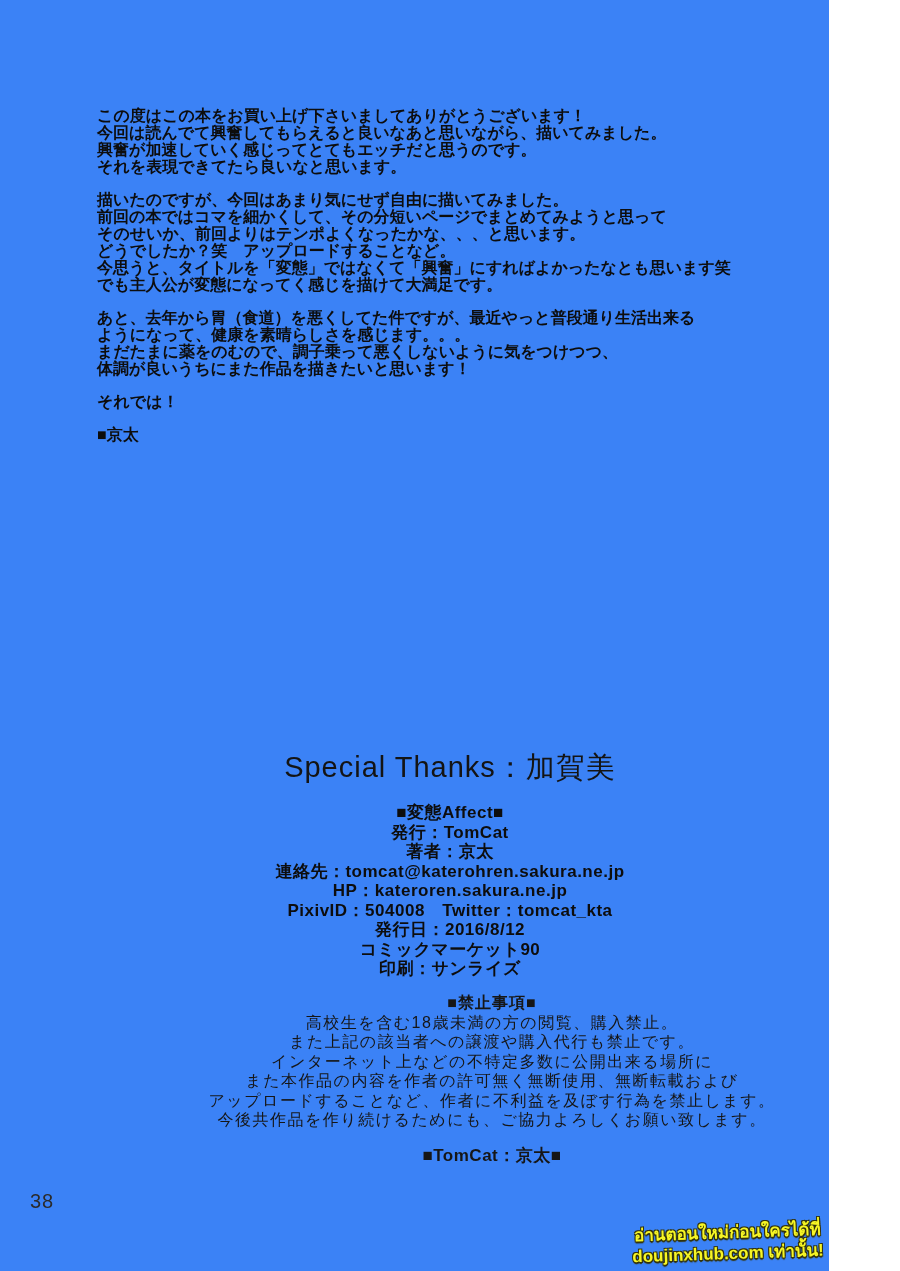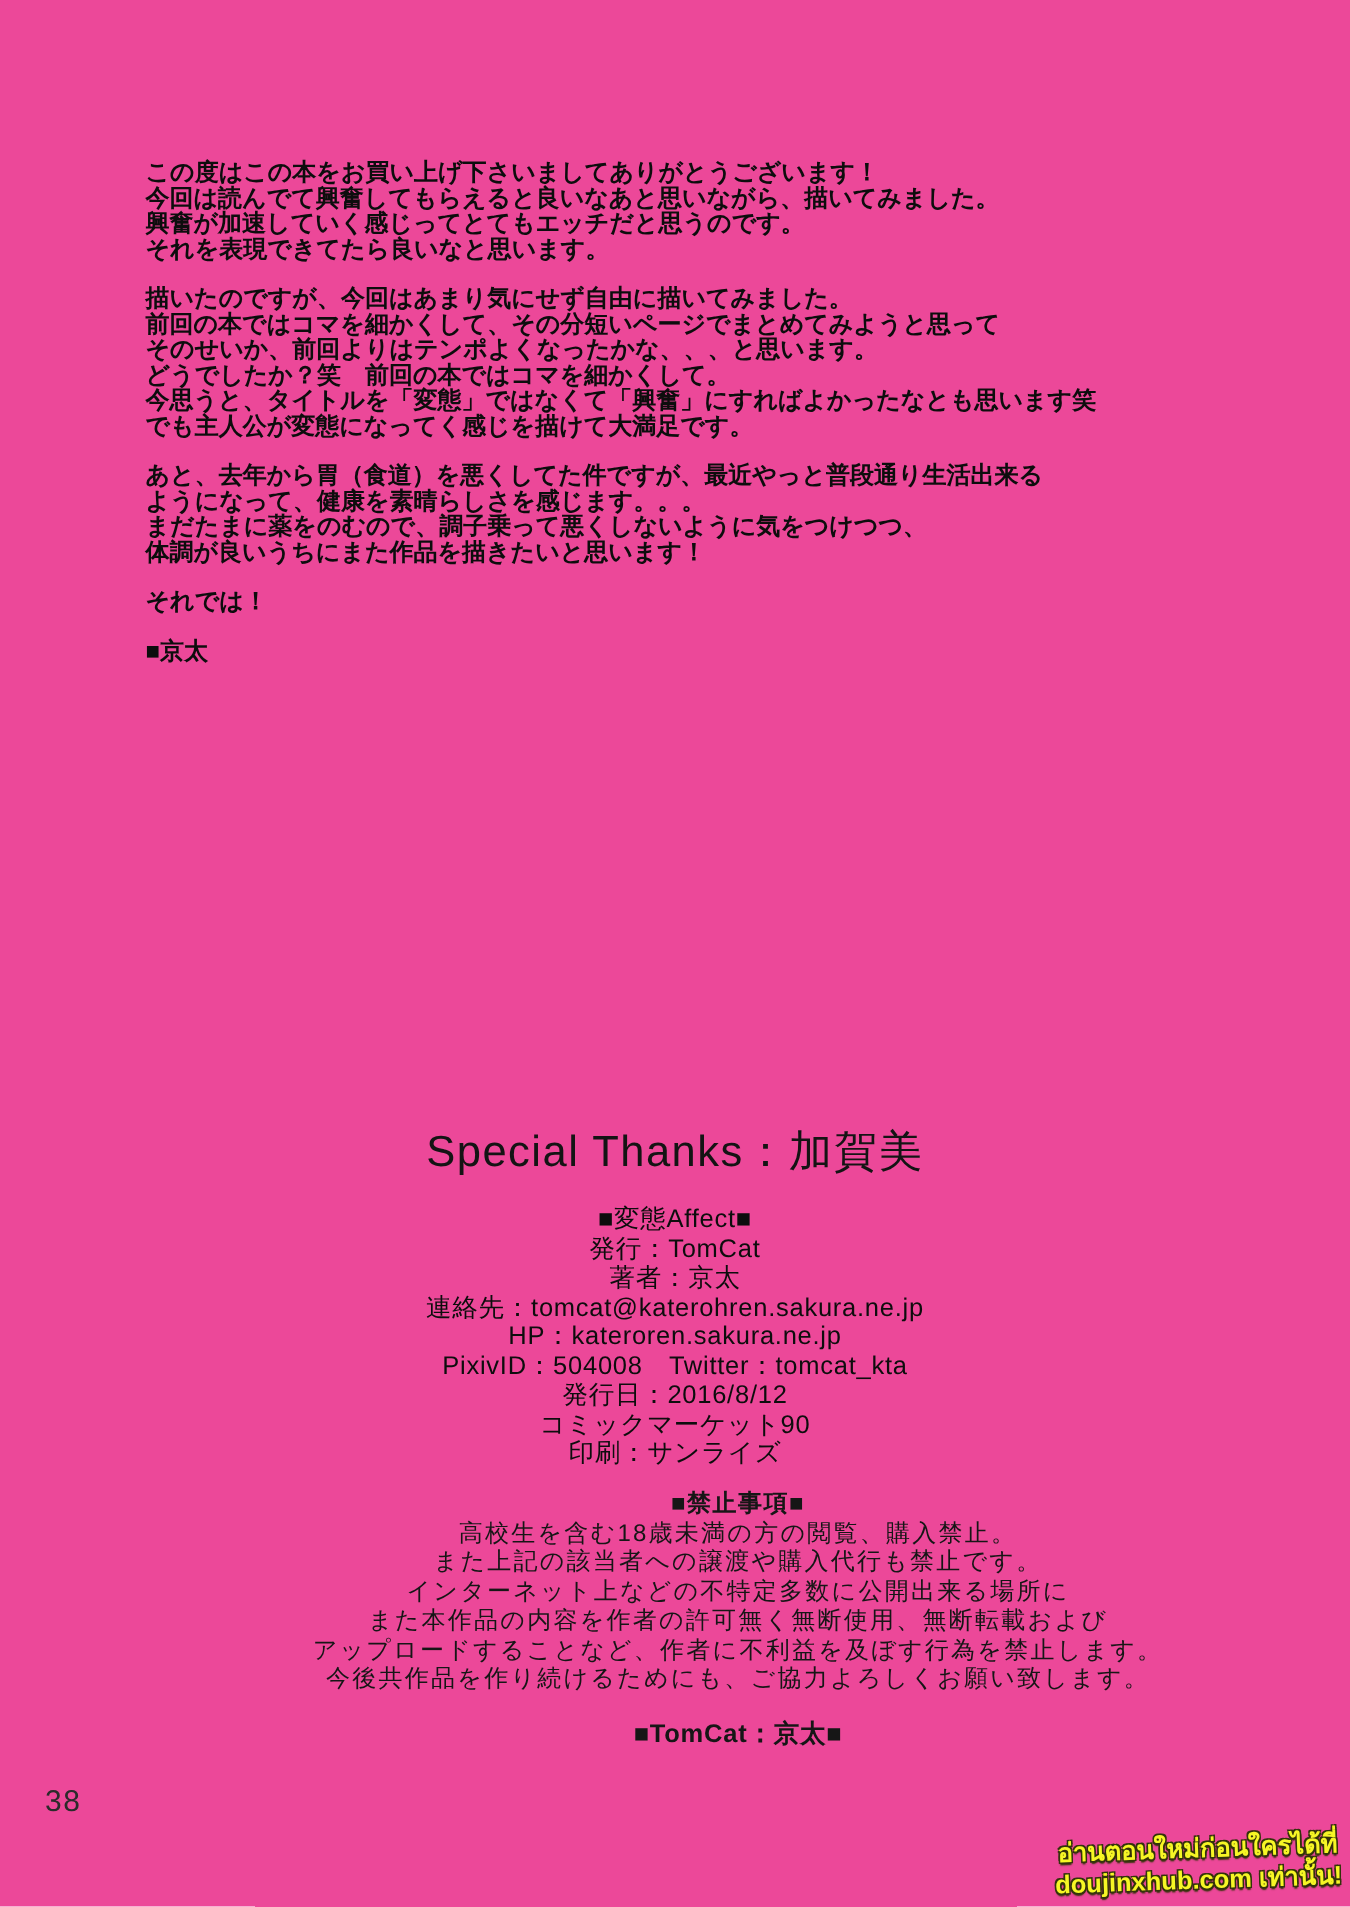--- a/index.html
+++ b/index.html
@@ -2,23 +2,23 @@
 <html><head>
 <meta charset="utf-8">
 <style>
   html, body {
     margin: 0;
     padding: 0;
     background: #ffffff;
   }
   .page {
     position: relative;
-    width: 900px;
+    width: 829px;
     height: 1271px;
-    background: #ec4899;
+    background: #3b82f6;
     overflow: hidden;
     font-family: "Liberation Sans", "DejaVu Sans", sans-serif;
     color: #0d0d0d;
   }
   
   .afterword {
     position: absolute;
     left: 97px;
     top: 107px;
     width: 700px;
@@ -39,21 +39,21 @@
   }
   .special-thanks {
     font-size: 29px;
     font-weight: 500;
     letter-spacing: 1px;
     color: #141414;
     margin-bottom: 15px;
   }
   .colophon-lines {
     font-size: 17px;
-    font-weight: 400;
+    font-weight: 700;
     line-height: 19.5px;
     letter-spacing: 0.5px;
     text-align: center;
   }
 
   
   .prohibitions {
     position: absolute;
     left: 0;
     top: 993px;
@@ -109,21 +109,21 @@
     <div class="para">
         <div>この度はこの本をお買い上げ下さいましてありがとうございます！</div>
         <div>今回は読んでて興奮してもらえると良いなあと思いながら、描いてみました。</div>
         <div>興奮が加速していく感じってとてもエッチだと思うのです。</div>
         <div>それを表現できてたら良いなと思います。</div>
       </div>
     <div class="para">
         <div>描いたのですが、今回はあまり気にせず自由に描いてみました。</div>
         <div>前回の本ではコマを細かくして、その分短いページでまとめてみようと思って</div>
         <div>そのせいか、前回よりはテンポよくなったかな、、、と思います。</div>
-        <div>どうでしたか？笑　前回の本ではコマを細かくして。</div>
+        <div>どうでしたか？笑　アップロードすることなど。</div>
         <div>今思うと、タイトルを「変態」ではなくて「興奮」にすればよかったなとも思います笑</div>
         <div>でも主人公が変態になってく感じを描けて大満足です。</div>
       </div>
     <div class="para">
         <div>あと、去年から胃（食道）を悪くしてた件ですが、最近やっと普段通り生活出来る</div>
         <div>ようになって、健康を素晴らしさを感じます。。。</div>
         <div>まだたまに薬をのむので、調子乗って悪くしないように気をつけつつ、</div>
         <div>体調が良いうちにまた作品を描きたいと思います！</div>
       </div>
     <div class="para">

